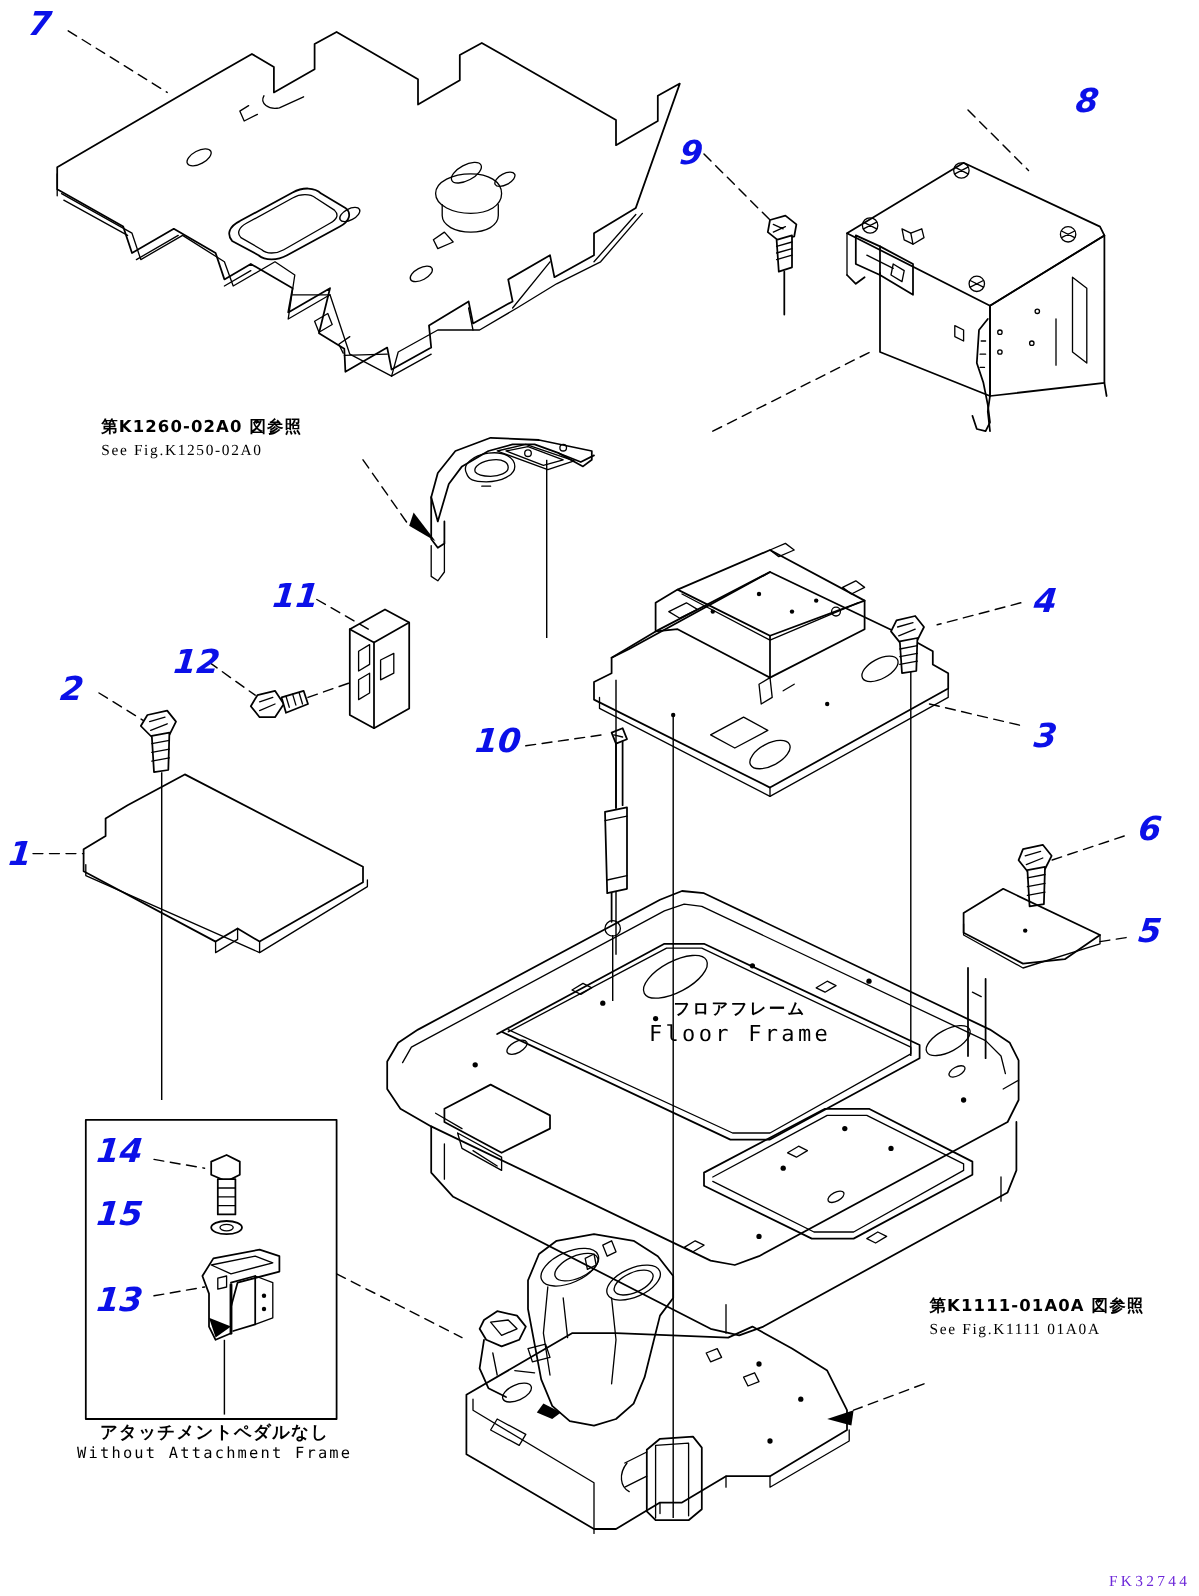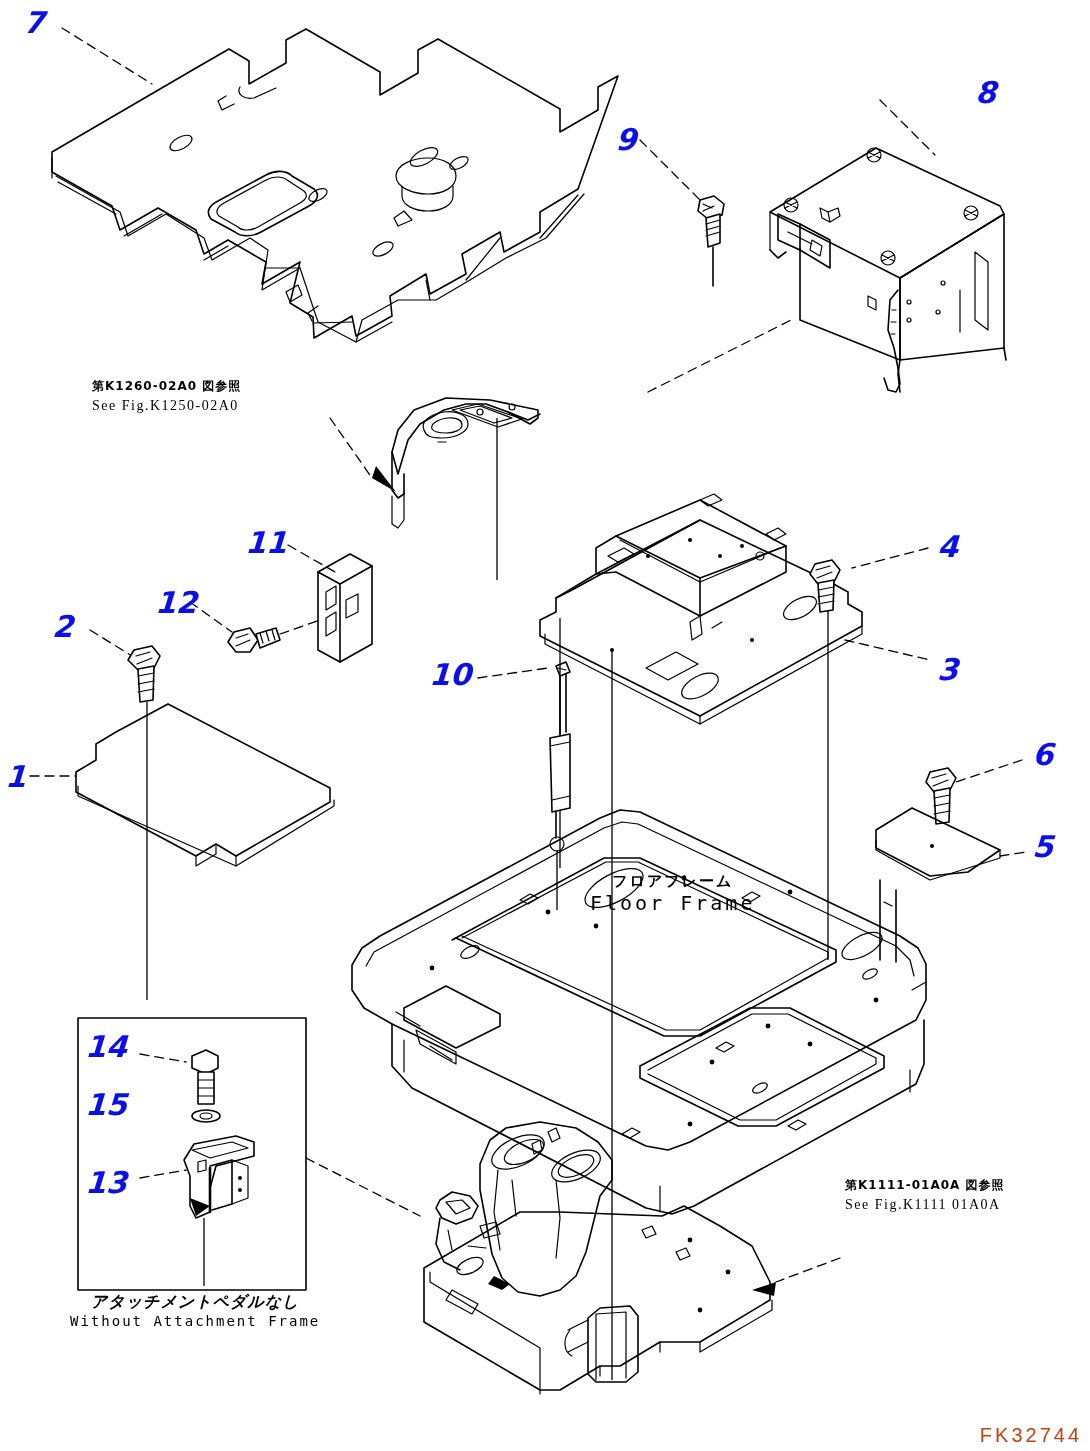--- a/index.html
+++ b/index.html
@@ -31,21 +31,21 @@
   }
 
   
   .ref{
     position:absolute;
     color:#000000;
     white-space:nowrap;
     line-height:1.5;
   }
   .ref .jp{
-    font-size:12px;
+    font-size:15px;
     letter-spacing:1px;
     font-weight:bold;
     display:block;
   }
   .ref .en{
     font-size:14px;
     letter-spacing:1.5px;
     display:block;
     font-family:Liberation Serif, serif;
   }
@@ -59,32 +59,32 @@
   .framelbl .jp{font-size:15px;letter-spacing:2px;display:block;font-weight:bold;}
   .framelbl .en{font-size:20px;letter-spacing:3px;display:block;
                 font-family:"DejaVu Sans Mono","Liberation Mono",monospace;}
 
   .insetcap{
     position:absolute;
     text-align:center;
     color:#000;
     white-space:nowrap;
   }
-  .insetcap .jp{font-size:16px;letter-spacing:1px;display:block;font-weight:bold;font-style:italic;}
+  .insetcap .jp{font-size:16px;letter-spacing:1px;display:block;font-weight:bold;}
   .insetcap .en{font-size:14px;letter-spacing:2px;display:block;
                 font-family:"DejaVu Sans Mono","Liberation Mono",monospace;}
 
   .drawingno{
     position:absolute;
     right:8px;
     bottom:4px;
-    font-size:20px;
+    font-size:14px;
     letter-spacing:3px;
-    color:#c2410c;
-    font-family:Liberation Sans, sans-serif;
+    color:#6d28d9;
+    font-family:Liberation Serif, serif;
   }
 </style>
 </head>
 <body>
 
 <div id="sheet">
 
   <svg id="art" viewBox="0 0 1090 1451">
     <defs>
       <style>
@@ -581,21 +581,21 @@
   <div class="ref" style="left:92px;top:377px;">
     <span class="jp">第K1260-02A0 図参照</span>
     <span class="en">See Fig.K1250-02A0</span>
   </div>
 
   <div class="ref" style="left:845px;top:1176px;">
     <span class="jp">第K1111-01A0A 図参照</span>
     <span class="en">See Fig.K1111 01A0A</span>
   </div>
 
-  <div class="framelbl" style="left:590px;top:872px;">
+  <div class="framelbl" style="left:590px;top:908px;">
     <span class="jp">フロアフレーム</span>
     <span class="en">Floor Frame</span>
   </div>
 
   <div class="insetcap" style="left:70px;top:1292px;">
     <span class="jp">アタッチメントペダルなし</span>
     <span class="en">Without Attachment Frame</span>
   </div>
 
   <div class="drawingno">FK32744</div>

